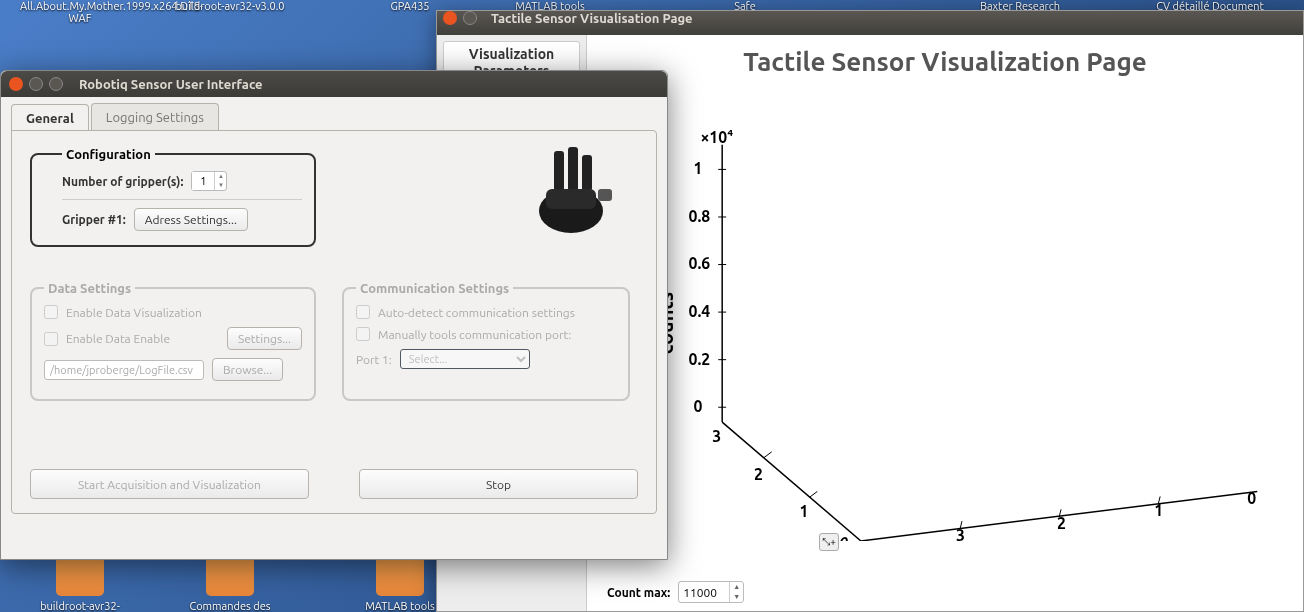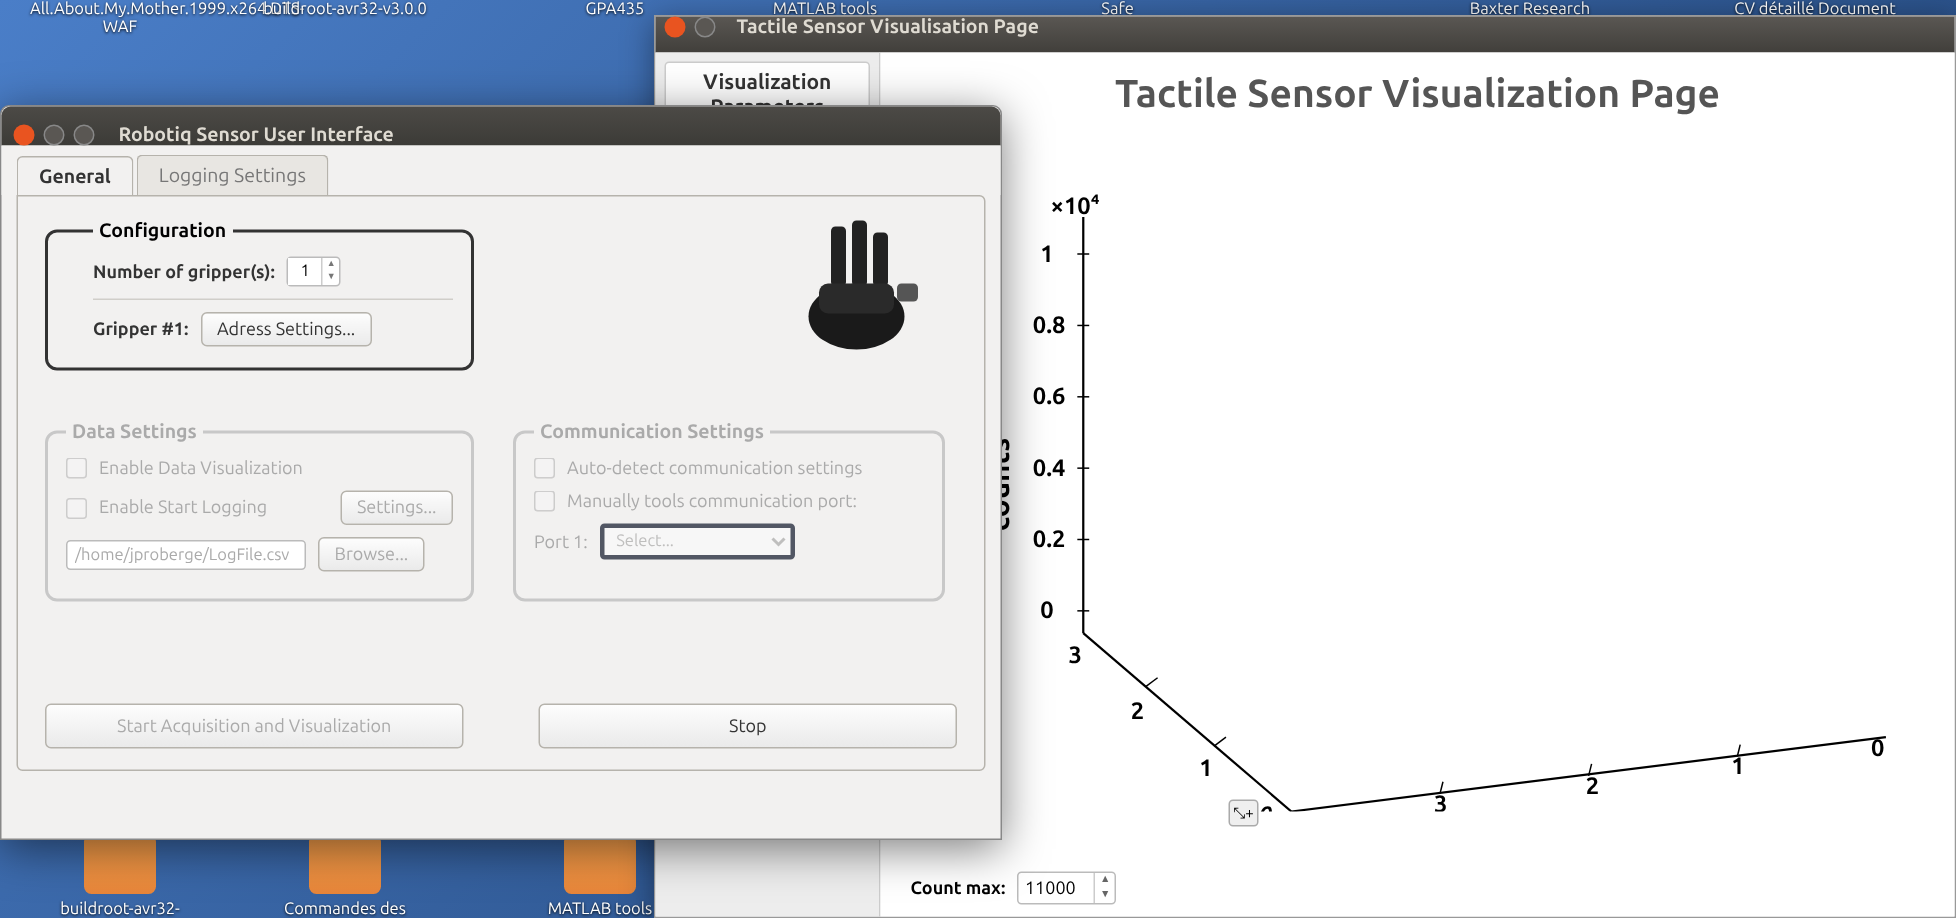--- a/index.html
+++ b/index.html
@@ -26,21 +26,21 @@
   .chart-zone { position: absolute; left: 50px; top: 70px; right: 20px; bottom: 70px; }
   .count-row { position: absolute; bottom: 8px; left: 20px; display: flex; align-items: center; gap: 8px; font-size: 12px; }
   .spinner { display: inline-flex; align-items: stretch; border: 1px solid #bbb; border-radius: 3px; background: #fff; height: 22px; }
   .spinner input { border: none; width: 50px; padding: 0 4px; font-size: 12px; background: transparent; }
   .spinner .spin-btns { display: flex; flex-direction: column; width: 14px; border-left: 1px solid #ccc; }
   .spinner .spin-btns span { flex: 1; font-size: 7px; text-align: center; line-height: 9px; color: #666; cursor: pointer; }
   .zoom-btn { position: absolute; left: 232px; top: 498px; width: 20px; height: 18px; border: 1px solid #aaa; background: #efefef; font-size: 10px; border-radius: 3px; }
   
   
   .main-window { position: absolute; left: 0; top: 70px; width: 668px; height: 490px; background: #f2f1f0; border: 1px solid #888; box-shadow: 0 6px 30px rgba(0,0,0,.5); border-radius: 6px 6px 0 0; }
-  .main-titlebar { height: 26px; background: linear-gradient(#4c4a46, #3c3b37); display: flex; align-items: flex-start; padding: 12px 8px; gap: 6px; border-radius: 6px 6px 0 0; }
+  .main-titlebar { height: 26px; background: linear-gradient(#4c4a46, #3c3b37); display: flex; align-items: center; padding: 12px 8px; gap: 6px; border-radius: 6px 6px 0 0; }
   .main-title { color: #dfdbd2; font-size: 13px; font-weight: bold; margin-left: 10px; }
   .menubar { height: 26px; background: #3c3b37; display: flex; align-items: center; padding: 0 6px; gap: 4px; }
   .menubar span { color: #dfdbd2; font-size: 13px; padding: 4px 10px; cursor: pointer; }
   .tabbar { display: flex; padding: 6px 10px 0; background: #f2f1f0; }
   .tab { padding: 6px 14px; font-size: 13px; border: 1px solid #b6b3ac; border-bottom: none; border-radius: 4px 4px 0 0; background: #e8e6e2; color: #777; cursor: pointer; margin-right: 2px; }
   .tab.active { background: #f2f1f0; color: #333; font-weight: bold; position: relative; top: 1px; }
   .tab-content { margin: 0 10px 10px; border: 1px solid #b6b3ac; border-radius: 0 4px 4px 4px; padding: 12px; background: #f2f1f0; height: 384px; position: relative; }
   
   fieldset { border: 2px solid #333; border-radius: 8px; padding: 10px 12px 12px; position: absolute; }
   legend { font-size: 13px; font-weight: bold; padding: 0 4px; }
@@ -56,21 +56,21 @@
   label.lbl { font-size: 12px; font-weight: bold; flex-shrink: 0; }
   .small-spinner { display: inline-flex; border: 1px solid #bbb; border-radius: 3px; background: #fff; height: 20px; align-items: stretch; }
   .small-spinner input { width: 22px; border: none; text-align: center; font-size: 11px; }
   .small-spinner .sb { width: 12px; display: flex; flex-direction: column; border-left: 1px solid #ccc; }
   .small-spinner .sb span { flex: 1; font-size: 6px; text-align: center; color: #777; cursor: pointer; }
   
   button.btn { background: linear-gradient(#fdfdfd, #eaeaea); border: 1px solid #b6b3ac; border-radius: 4px; padding: 4px 10px; font-size: 12px; cursor: pointer; color: #333; }
   button.btn:disabled { color: #aaa; }
   input[type=checkbox] { width: 14px; height: 14px; }
   input.textfield { border: 1px solid #bbb; border-radius: 3px; padding: 3px 5px; font-size: 11px; width: 160px; background: #fff; color: #aaa; }
-  select.sel { border: 3px solid #0f172a; border-radius: 3px; padding: 2px 4px; font-size: 11px; width: 130px; color: #aaa; background: #fafafa; }
+  select.sel { border: 1px solid #0f172a; border-radius: 3px; padding: 2px 4px; font-size: 11px; width: 130px; color: #aaa; background: #fafafa; }
   
   .gripper-img { position: absolute; right: 30px; top: 10px; width: 110px; height: 100px; }
   .gripper-svg { width: 100%; height: 100%; }
   
   .action-row { position: absolute; bottom: 14px; left: 18px; right: 18px; display: flex; gap: 50px; }
   .action-row button { flex: 1; height: 30px; }
   
   .divider { border: none; border-top: 1px solid #d0cec9; margin: 8px 0; }
 </style>
 </head>
@@ -204,21 +204,21 @@
     </div>
 
     <fieldset class="fs-data disabled">
       <legend>Data Settings</legend>
       <div class="row disabled">
         <input type="checkbox" disabled="" style="">
         <span>Enable Data Visualization</span>
       </div>
       <div class="row disabled">
         <input type="checkbox" disabled="" style="">
-        <span>Enable Start Logging</span>
+        <span>Enable Data Enable</span>
         <button class="btn" style="margin-left:auto" disabled="">Settings...</button>
       </div>
       <div class="row disabled">
         <input class="textfield" disabled="" value="/home/jproberge/LogFile.csv" style="">
         <button class="btn" disabled="">Browse...</button>
       </div>
     </fieldset>
 
     <fieldset class="fs-comm disabled">
       <legend>Communication Settings</legend>

